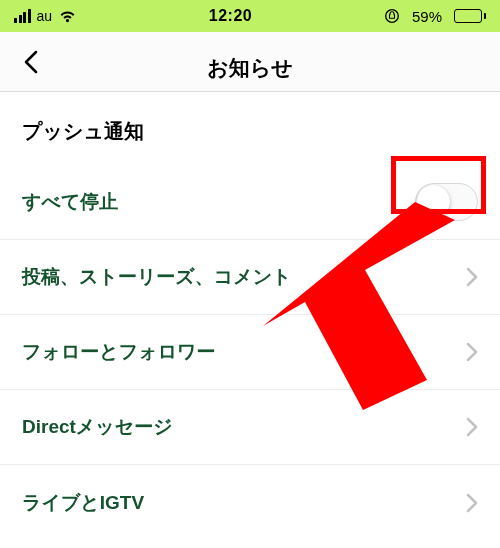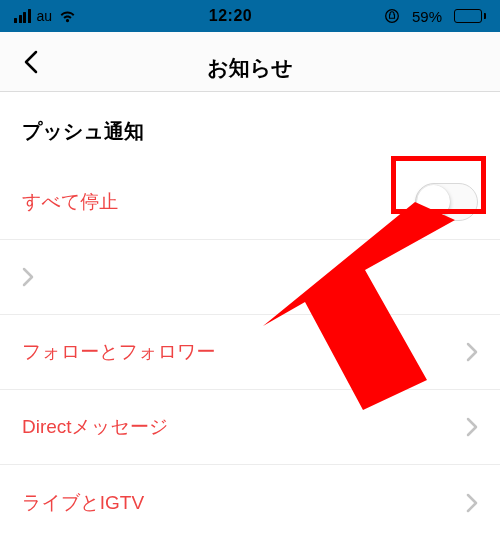--- a/index.html
+++ b/index.html
@@ -13,21 +13,21 @@
     }
     .status-bar {
       height: 32px;
       display: flex;
       align-items: center;
       justify-content: space-between;
       padding: 0 14px;
       font-size: 15px;
       font-weight: 500;
       color: #000;
-      background: #0369a1;
+      background: #bef264;
     }
     .status-left { display: flex; align-items: center; gap: 6px; }
     .status-right { display: flex; align-items: center; gap: 12px; }
     .signal-bars { display: inline-flex; align-items: flex-end; gap: 1.5px; }
     .signal-bars span { width: 3px; background: #000; border-radius: 0.5px; }
     .signal-bars span:nth-child(1){height:5px;}
     .signal-bars span:nth-child(2){height:8px;}
     .signal-bars span:nth-child(3){height:11px;}
     .signal-bars span:nth-child(4){height:14px;}
     .carrier { font-size: 14px; }
@@ -76,22 +76,22 @@
       display: flex;
       align-items: center;
       justify-content: space-between;
       padding: 0 22px;
       height: 75px;
       border-bottom: 1px solid #ececec;
       cursor: pointer;
     }
     .row-label {
       font-size: 19px;
-      font-weight: 400;
-      color: #ef4444;
+      font-weight: 700;
+      color: #14532d;
     }
     .chevron svg { display:block; }
 
     .toggle {
       width: 63px; height: 38px;
       border-radius: 20px;
       border: 1.5px solid #d9d9d9;
       background: #fafafa;
       position: relative;
       box-sizing: border-box;
@@ -163,20 +163,21 @@
 <div class="section-header">プッシュ通知</div>
 
 <div class="row">
   <span class="row-label">すべて停止</span>
   <div class="toggle">
     <div class="toggle-knob"></div>
   </div>
 </div>
 
 <div class="row">
+  <span class="row-label">投稿、ストーリーズ、コメント</span>
   <span class="chevron">
     <svg width="12" height="20" viewBox="0 0 12 20">
         <polyline points="2,2 10,10 2,18" fill="none" stroke="#c3c3c3" stroke-width="2.5" stroke-linecap="round" stroke-linejoin="round"></polyline>
       </svg>
   </span>
 </div>
 
 <div class="row">
   <span class="row-label">フォローとフォロワー</span>
   <span class="chevron">

